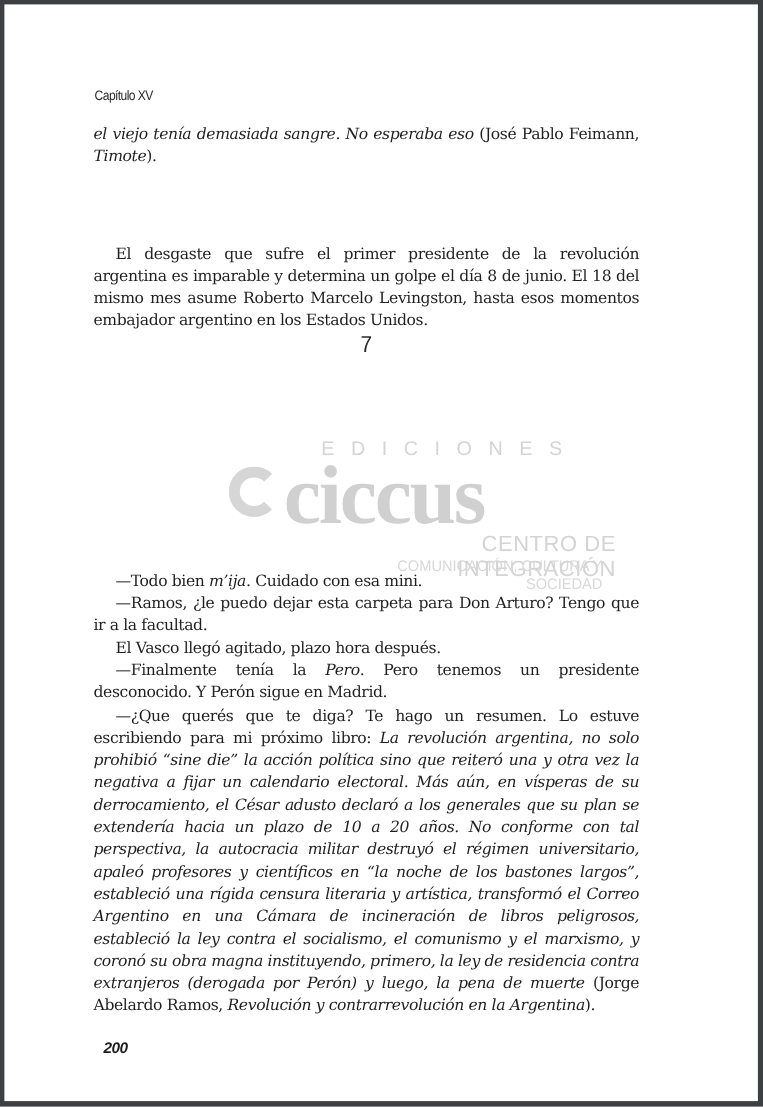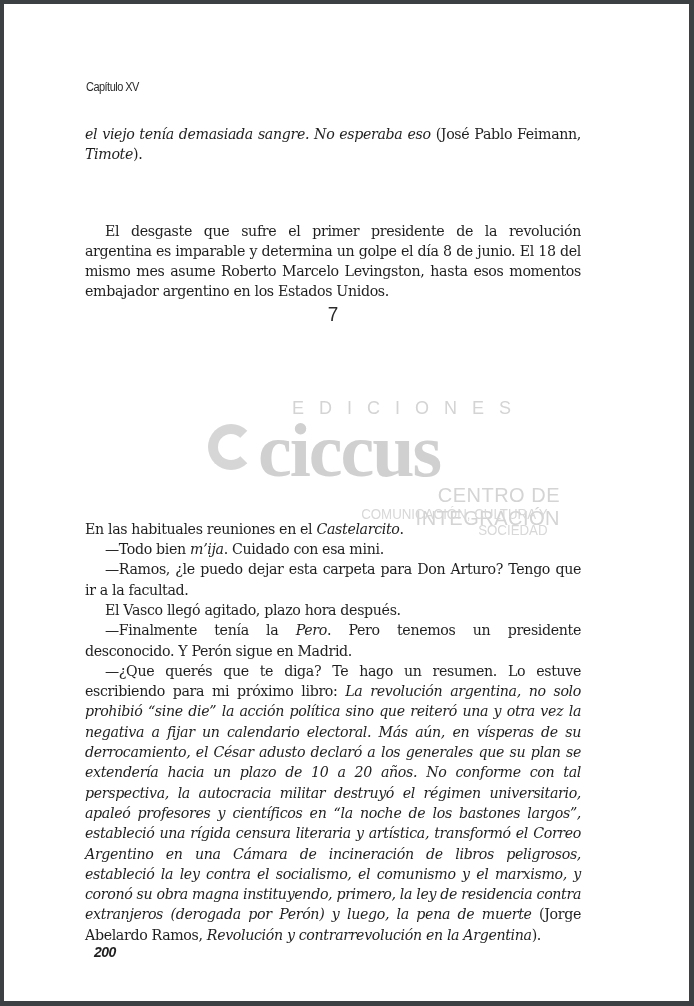--- a/index.html
+++ b/index.html
@@ -43,21 +43,21 @@
       color: #1f1f1f;
       letter-spacing: -0.35px;
       text-align: justify;
     }
     .text-block p {
       margin: 0;
     }
     .indent {
       text-indent: 20px;
     }
-    .block-1 { top: 120px; }
+    .block-1 { top: 108px; }
     .block-2 { top: 176px; }
     .block-3 { top: 393px; }
     .section-number {
       position: absolute;
       left: 0;
       width: 658px;
       top: 298px;
       text-align: center;
       font-family: "Liberation Sans", sans-serif;
       font-size: 21px;
@@ -159,21 +159,20 @@
     <p><i>el viejo tenía demasiada sangre. No esperaba eso</i><span> (José Pablo Feimann, </span><i>Timote</i><span>).</span></p>
   </div>
 
   <div class="text-block block-2 content">
     <p class="indent">El desgaste que sufre el primer presidente de la revolución argentina es imparable y determina un golpe el día 8 de junio. El 18 del mismo mes asume Roberto Marcelo Levingston, hasta esos momentos embajador argentino en los Estados Unidos.</p>
   </div>
 
   <div class="section-number">7</div>
 
   <div class="text-block block-3 content">
-    <p><span>En las habituales reuniones en el </span><i>Castelarcito</i><span>.</span></p>
     <p class="indent"><span>—Todo bien </span><i>m’ija</i><span>. Cuidado con esa mini.</span></p>
     <p class="indent">—Ramos, ¿le puedo dejar esta carpeta para Don Arturo? Tengo que ir a la facultad.</p>
     <p class="indent">El Vasco llegó agitado, plazo hora después.</p>
     <p class="indent"><span>—Finalmente tenía la </span><i>Pero</i><span>. Pero tenemos un presidente desconocido. Y Perón sigue en Madrid.</span></p>
     <p class="indent"><span>—¿Que querés que te diga? Te hago un resumen. Lo estuve escribiendo para mi próximo libro: </span><i>La revolución argentina, no solo prohibió “sine die” la acción política sino que reiteró una y otra vez la negativa a fijar un calendario electoral. Más aún, en vísperas de su derrocamiento, el César adusto declaró a los generales que su plan se extendería hacia un plazo de 10 a 20 años. No conforme con tal perspectiva, la autocracia militar destruyó el régimen universitario, apaleó profesores y científicos en “la noche de los bastones largos”, estableció una rígida censura literaria y artística, transformó el Correo Argentino en una Cámara de incineración de libros peligrosos, estableció la ley contra el socialismo, el comunismo y el marxismo, y coronó su obra magna instituyendo, primero, la ley de residencia contra extranjeros (derogada por Perón) y luego, la pena de muerte</i><span> (Jorge Abelardo Ramos, </span><i>Revolución y contrarrevolución en la Argentina</i><span>).</span></p>
   </div>
 
   <div class="folio">200</div>
 </div>
 

